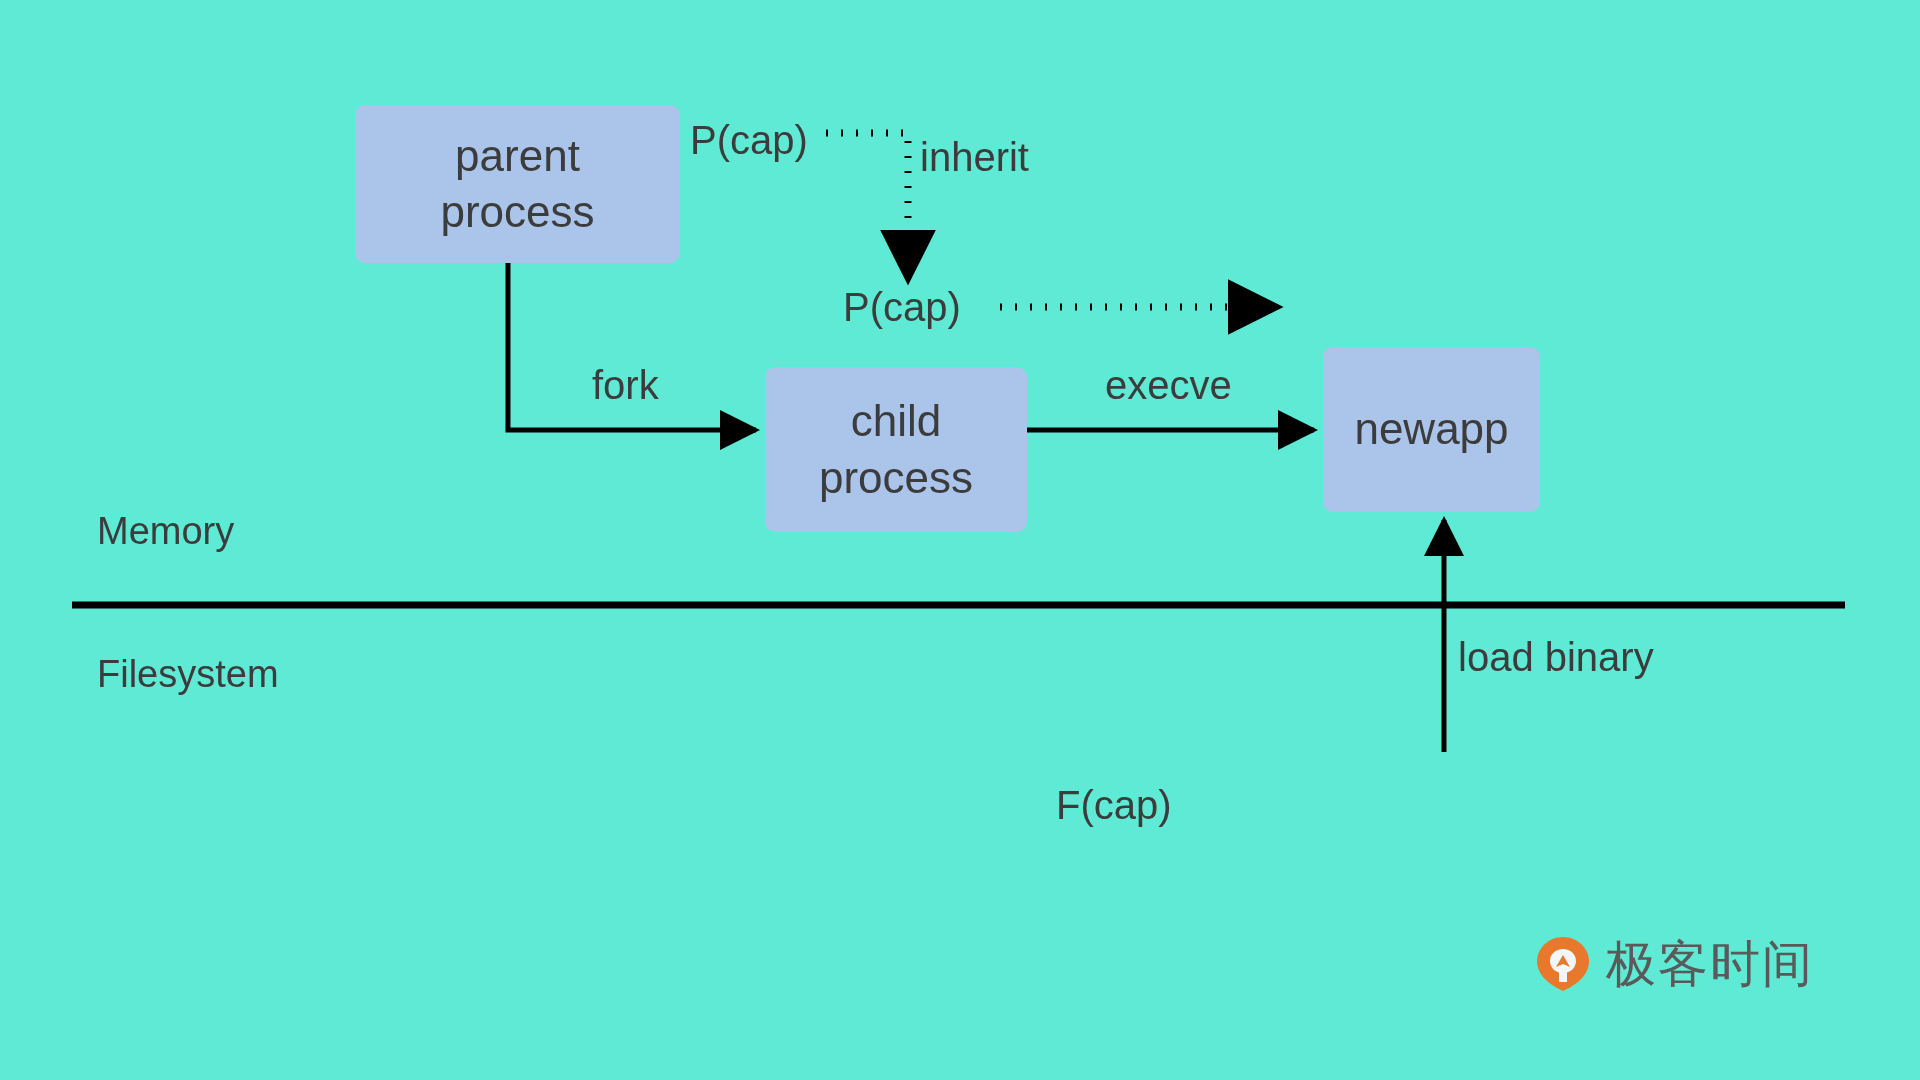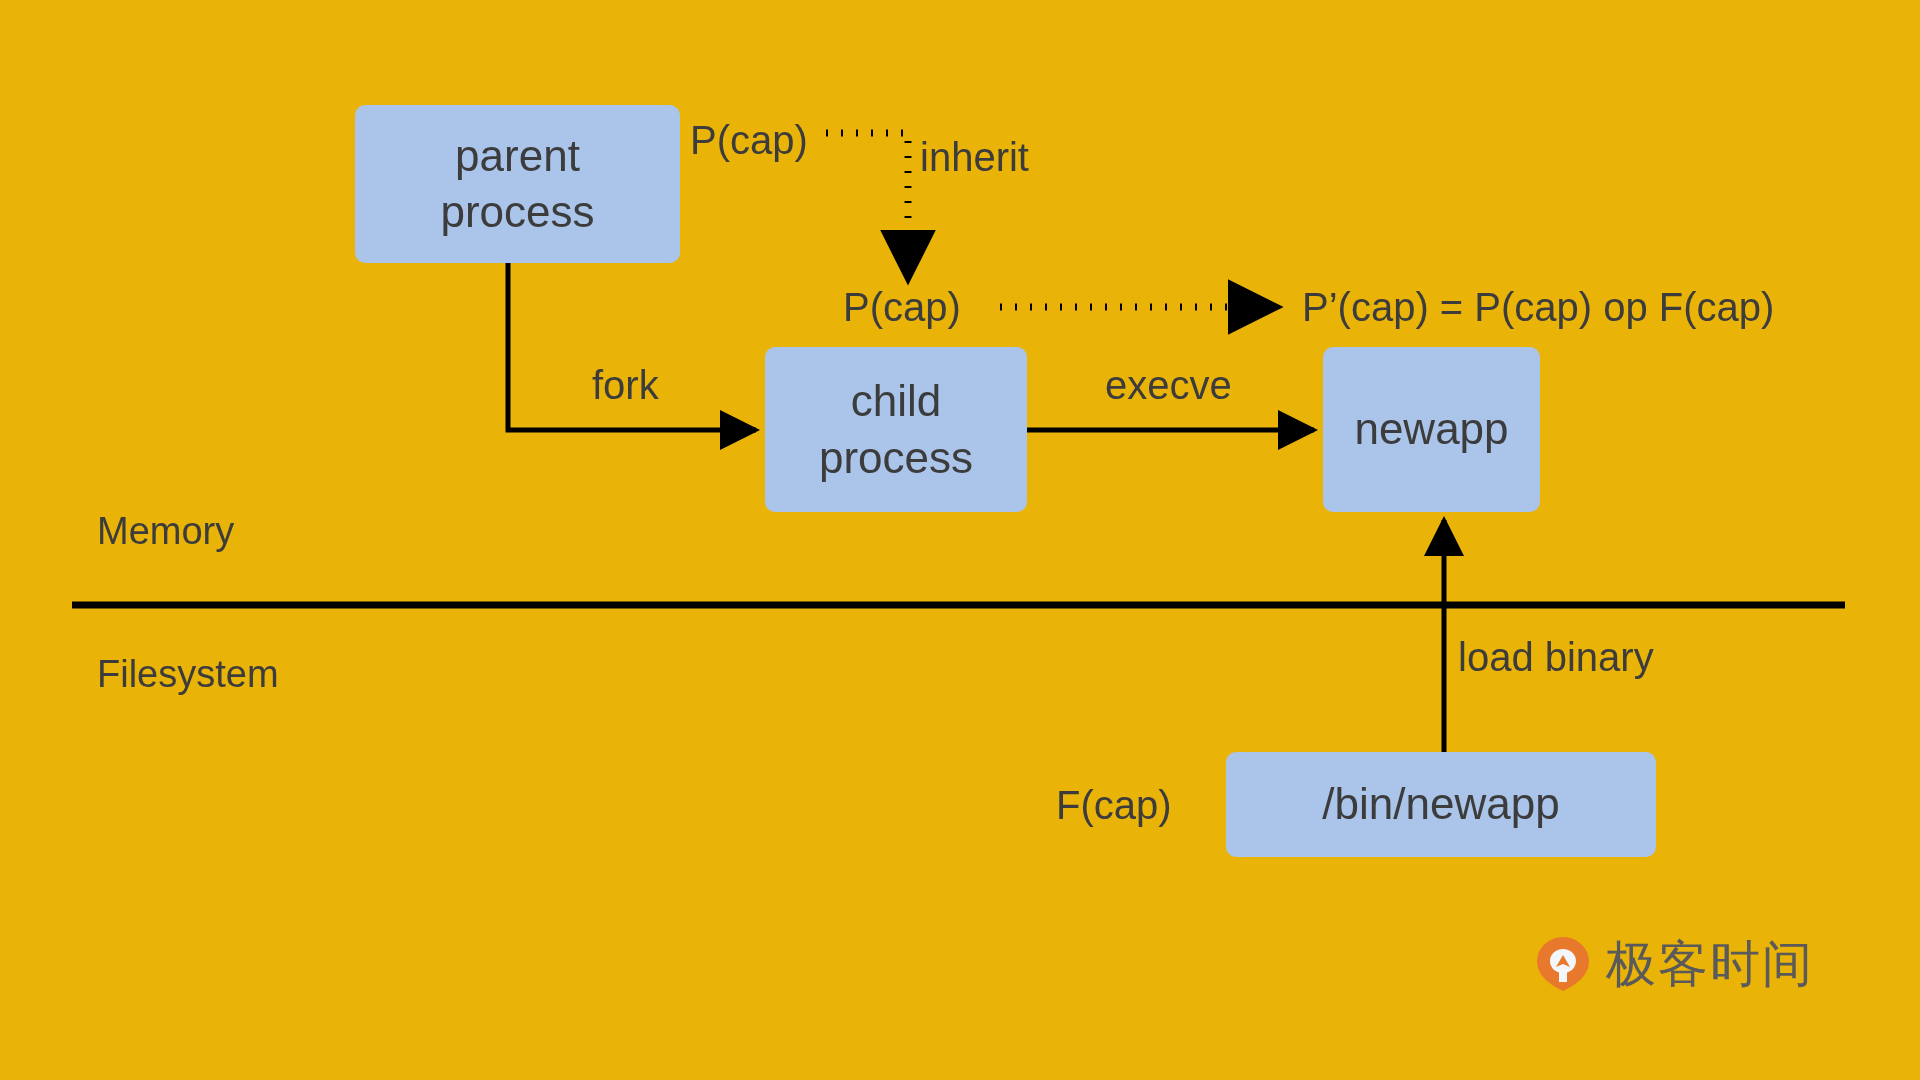--- a/index.html
+++ b/index.html
@@ -4,21 +4,21 @@
 <style>
   html, body {
     margin: 0;
     padding: 0;
     background: #f3f6fb;
   }
   #canvas {
     position: relative;
     width: 1920px;
     height: 1080px;
-    background: #eab308;
+    background: #5eead4;
     font-family: "Liberation Sans", sans-serif;
     overflow: hidden;
   }
   svg.layer {
     position: absolute;
     left: 0;
     top: 0;
     width: 1920px;
     height: 1080px;
     pointer-events: none;
@@ -42,21 +42,21 @@
     color: #3c3c3c;
     font-size: 40px;
     white-space: nowrap;
     line-height: 1;
   }
   .lbl.sect { font-size: 38px; }
   .lbl.expr { font-size: 40px; }
 
   
   #node-parent   { left: 355px;  top: 105px;  width: 325px; height: 158px; }
-  #node-child    { left: 765px;  top: 347px;  width: 262px; height: 165px; }
+  #node-child    { left: 765px;  top: 367px;  width: 262px; height: 165px; }
   #node-newapp   { left: 1323px; top: 347px;  width: 217px; height: 165px; }
   #node-binary   { left: 1226px; top: 752px;  width: 430px; height: 105px; }
 
   
   #lbl-pcap-top    { left: 690px;  top: 120px; }
   #lbl-inherit     { left: 920px;  top: 137px; }
   #lbl-pcap-mid    { left: 843px;  top: 287px; }
   #lbl-pprime      { left: 1302px; top: 287px; }
   #lbl-fork        { left: 592px;  top: 365px; }
   #lbl-execve      { left: 1105px; top: 365px; text-align: center; }
@@ -123,28 +123,24 @@
 
   <div class="node" id="node-child">
     <span>child</span>
     <span>process</span>
   </div>
 
   <div class="node" id="node-newapp">
     <span>newapp</span>
   </div>
 
-  <div class="node" id="node-binary">
-    <span>/bin/newapp</span>
-  </div>
 
   <div class="lbl" id="lbl-pcap-top">P(cap)</div>
   <div class="lbl" id="lbl-inherit">inherit</div>
   <div class="lbl" id="lbl-pcap-mid">P(cap)</div>
-  <div class="lbl expr" id="lbl-pprime">P’(cap) = P(cap) op F(cap)</div>
   <div class="lbl" id="lbl-fork">fork</div>
   <div class="lbl" id="lbl-execve">execve</div>
   <div class="lbl sect" id="lbl-memory">Memory</div>
   <div class="lbl sect" id="lbl-filesystem">Filesystem</div>
   <div class="lbl" id="lbl-loadbinary">load binary</div>
   <div class="lbl" id="lbl-fcap">F(cap)</div>
 
   <div id="logo">
     <div id="logo-mark">
       <svg width="58" height="58" viewBox="0 0 58 58" aria-hidden="true">

